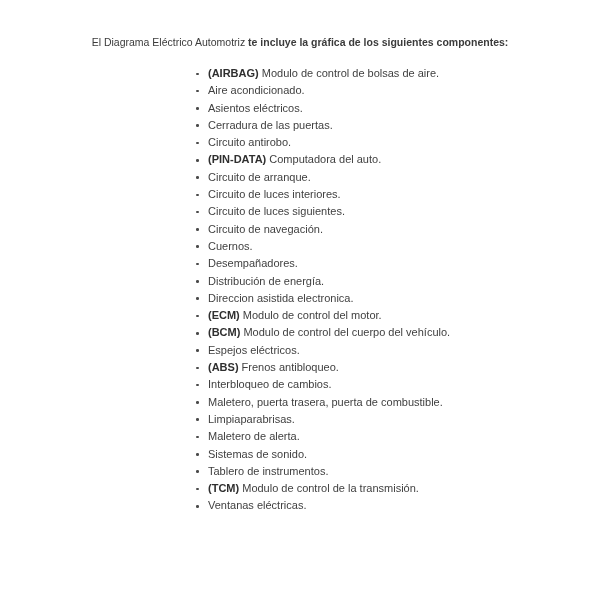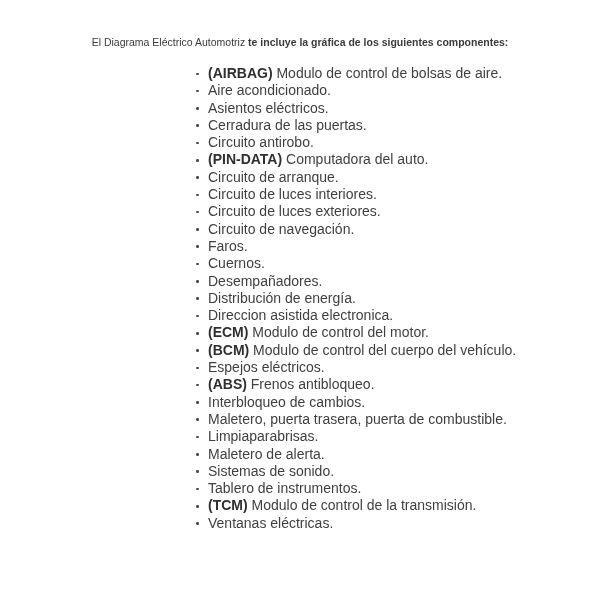--- a/index.html
+++ b/index.html
@@ -33,21 +33,21 @@
   .heading .bold {
     font-weight: bold;
   }
   ul.components {
     list-style: none;
     margin: 0;
     padding: 0 0 0 140px;
   }
   ul.components li {
     position: relative;
-    font-size: 14px;
+    font-size: 11px;
     line-height: 17.3px;
     color: #3f3f3f;
     padding-left: 12px;
   }
   ul.components li::before {
     content: "";
     position: absolute;
     left: 0;
     top: 7.5px;
     width: 2.6px;
@@ -71,23 +71,22 @@
 
   <ul class="components">
       <li><span class="bold">(AIRBAG)</span><span> Modulo de control de bolsas de aire.</span></li>
       <li><span>Aire acondicionado.</span></li>
       <li><span>Asientos eléctricos.</span></li>
       <li><span>Cerradura de las puertas.</span></li>
       <li><span>Circuito antirobo.</span></li>
       <li><span class="bold">(PIN-DATA)</span><span> Computadora del auto.</span></li>
       <li><span>Circuito de arranque.</span></li>
       <li><span>Circuito de luces interiores.</span></li>
-      <li><span>Circuito de luces exteriores.</span></li>
+      <li><span>Circuito de luces siguientes.</span></li>
       <li><span>Circuito de navegación.</span></li>
-      <li><span>Faros.</span></li>
       <li><span>Cuernos.</span></li>
       <li><span>Desempañadores.</span></li>
       <li><span>Distribución de energía.</span></li>
       <li><span>Direccion asistida electronica.</span></li>
       <li><span class="bold">(ECM)</span><span> Modulo de control del motor.</span></li>
       <li><span class="bold">(BCM)</span><span> Modulo de control del cuerpo del vehículo.</span></li>
       <li><span>Espejos eléctricos.</span></li>
       <li><span class="bold">(ABS)</span><span> Frenos antibloqueo.</span></li>
       <li><span>Interbloqueo de cambios.</span></li>
       <li><span>Maletero, puerta trasera, puerta de combustible.</span></li>

